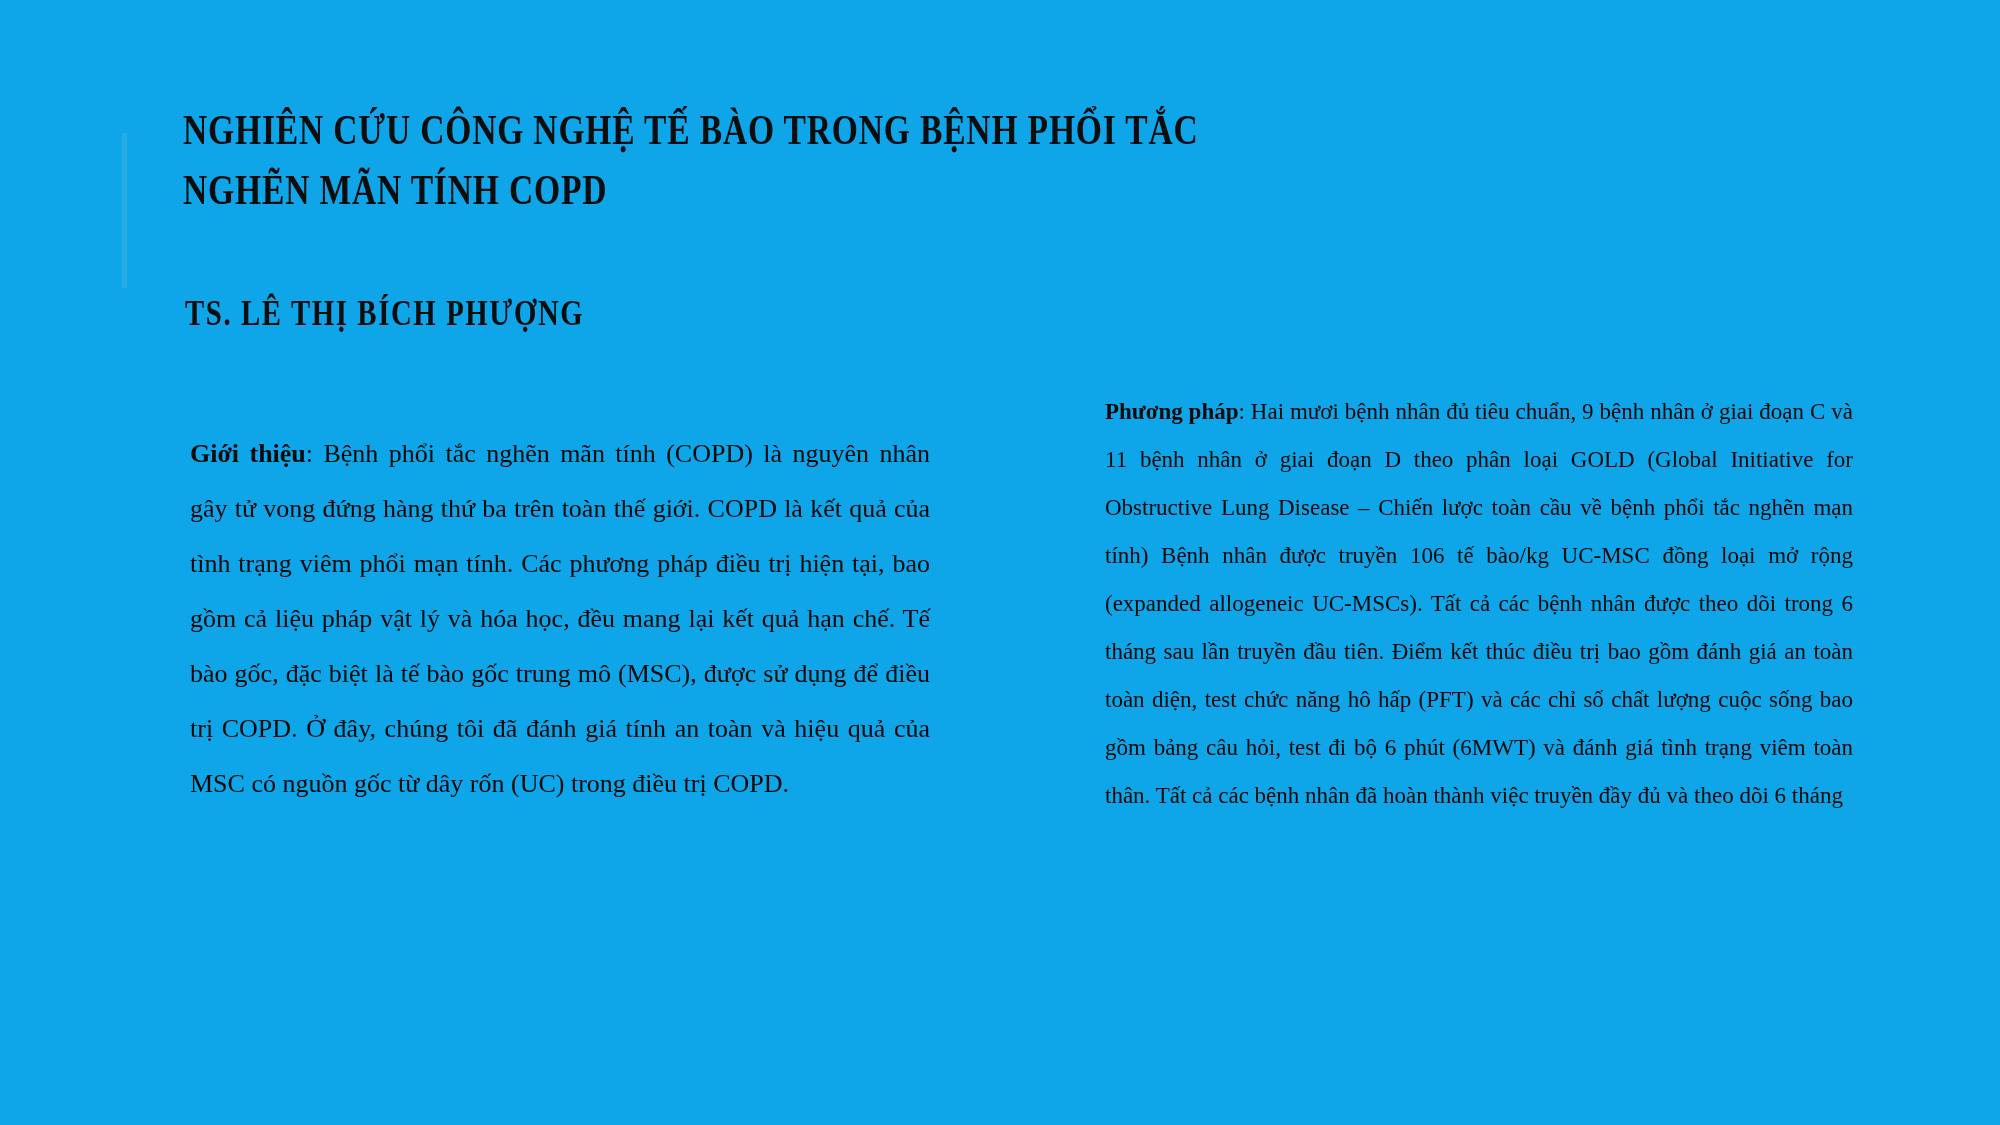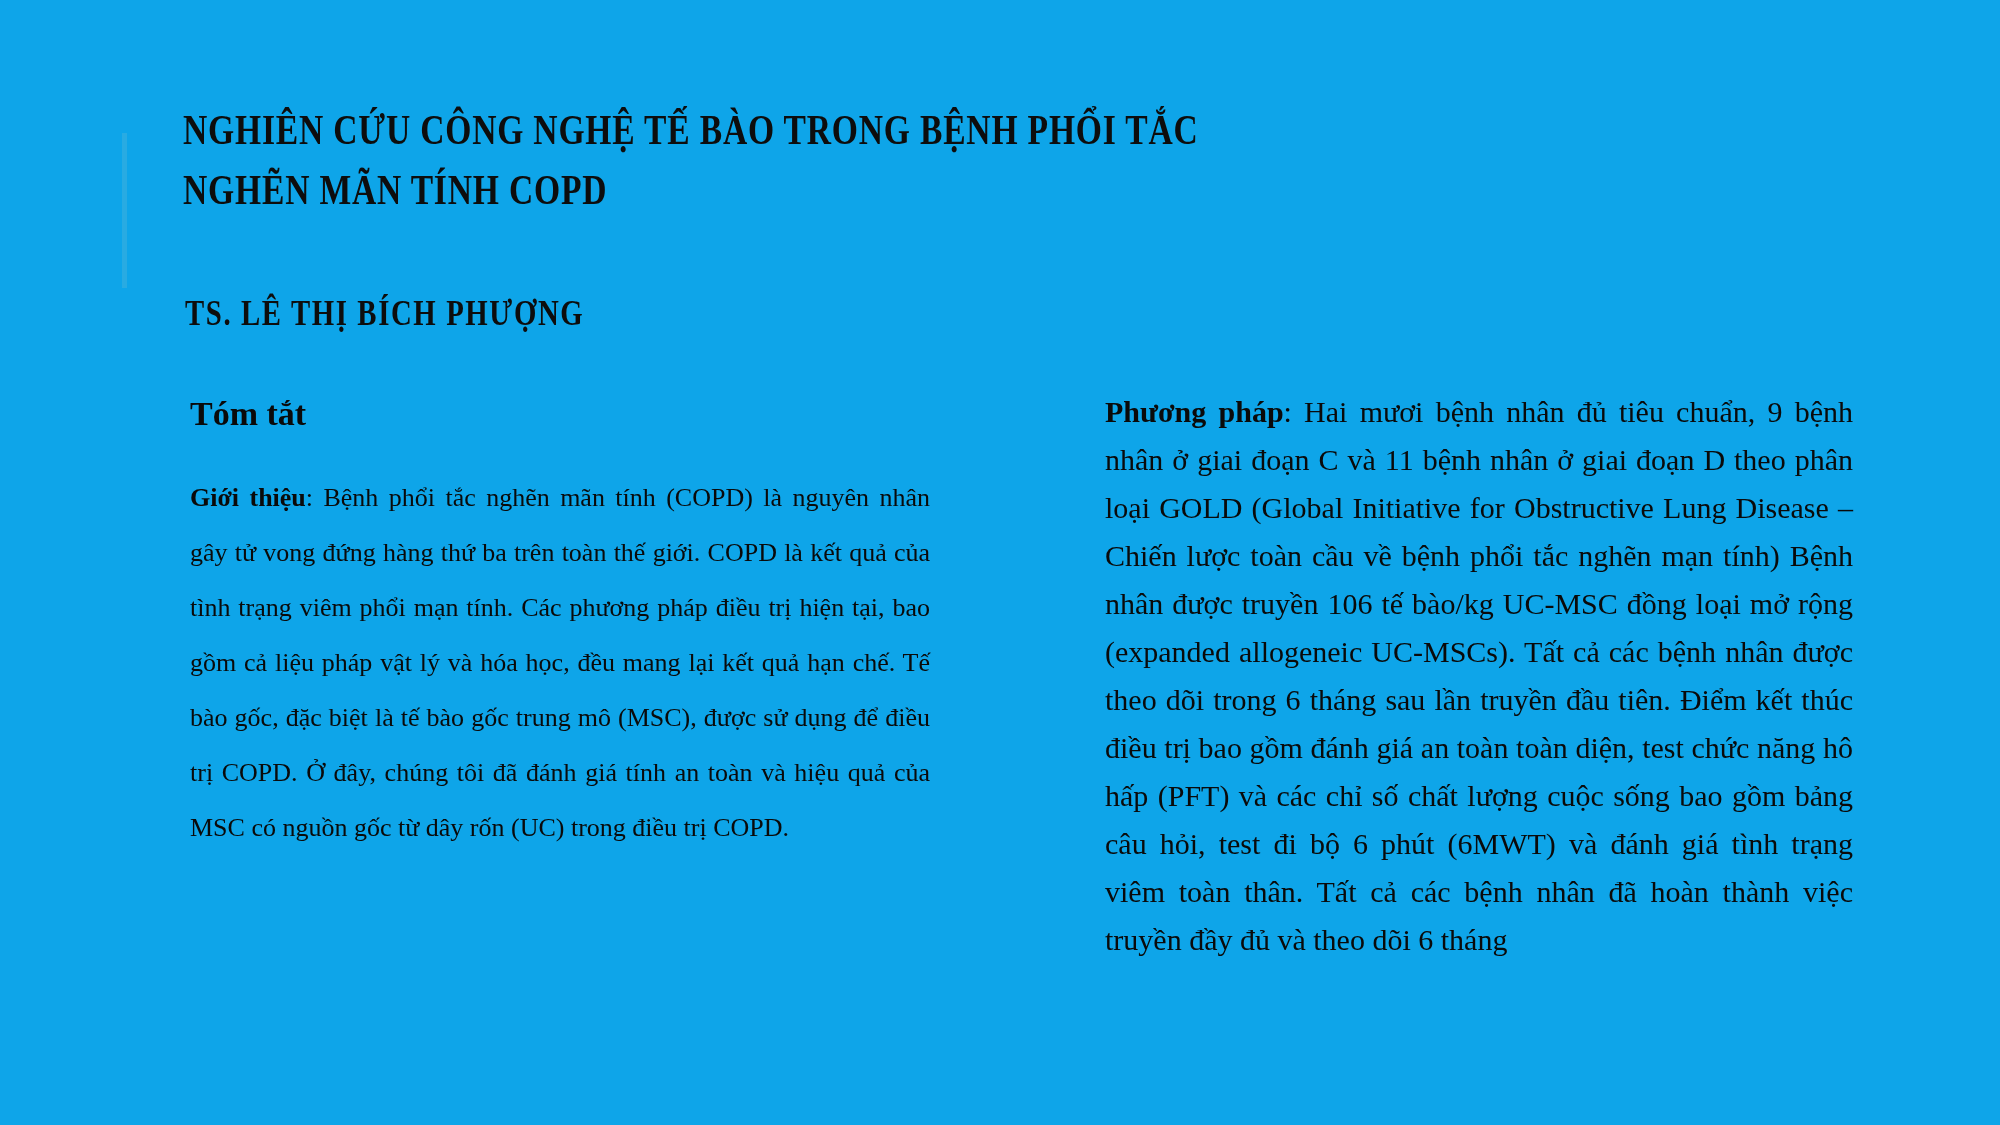--- a/index.html
+++ b/index.html
@@ -60,39 +60,38 @@
     margin: 0;
     text-align: justify;
     text-justify: inter-word;
   }
   .col-left .body-text {
     margin-top: 34px;
     font-size: 26px;
     line-height: 55px;
   }
   .col-right .body-text {
-    font-size: 30px;
+    font-size: 23px;
     line-height: 48px;
   }
   .lead { font-weight: bold; }
 </style>
 </head>
 <body>
 
 <div class="slide">
 
   <div class="accent-bar" style="background: rgb(41, 171, 226);"></div>
 
   <h1 class="title">NGHIÊN CỨU CÔNG NGHỆ TẾ BÀO TRONG BỆNH PHỔI TẮC
 NGHẼN MÃN TÍNH COPD</h1>
 
   <h2 class="author">TS. LÊ THỊ BÍCH PHƯỢNG</h2>
 
   <section class="col col-left">
-    <h3 class="abstract-heading">Tóm tắt</h3>
     <p class="body-text"><b class="lead">Giới thiệu</b><span>: Bệnh phổi tắc nghẽn mãn tính (COPD) là nguyên nhân gây tử vong đứng hàng thứ ba trên toàn thế giới. COPD là kết quả của tình trạng viêm phổi mạn tính. Các phương pháp điều trị hiện tại, bao gồm cả liệu pháp vật lý và hóa học, đều mang lại kết quả hạn chế. Tế bào gốc, đặc biệt là tế bào gốc trung mô (MSC), được sử dụng để điều trị COPD. Ở đây, chúng tôi đã đánh giá tính an toàn và hiệu quả của MSC có nguồn gốc từ dây rốn (UC) trong điều trị COPD.</span></p>
   </section>
 
   <section class="col col-right">
     <p class="body-text"><b class="lead">Phương pháp</b><span>: Hai mươi bệnh nhân đủ tiêu chuẩn, 9 bệnh nhân ở giai đoạn C và 11 bệnh nhân ở giai đoạn D theo phân loại GOLD (Global Initiative for Obstructive Lung Disease – Chiến lược toàn cầu về bệnh phổi tắc nghẽn mạn tính) Bệnh nhân được truyền 106 tế bào/kg UC-MSC đồng loại mở rộng (expanded allogeneic UC-MSCs). Tất cả các bệnh nhân được theo dõi trong 6 tháng sau lần truyền đầu tiên. Điểm kết thúc điều trị bao gồm đánh giá an toàn toàn diện, test chức năng hô hấp (PFT) và các chỉ số chất lượng cuộc sống bao gồm bảng câu hỏi, test đi bộ 6 phút (6MWT) và đánh giá tình trạng viêm toàn thân. Tất cả các bệnh nhân đã hoàn thành việc truyền đầy đủ và theo dõi 6 tháng</span></p>
   </section>
 
 </div>
 
 </body></html>

